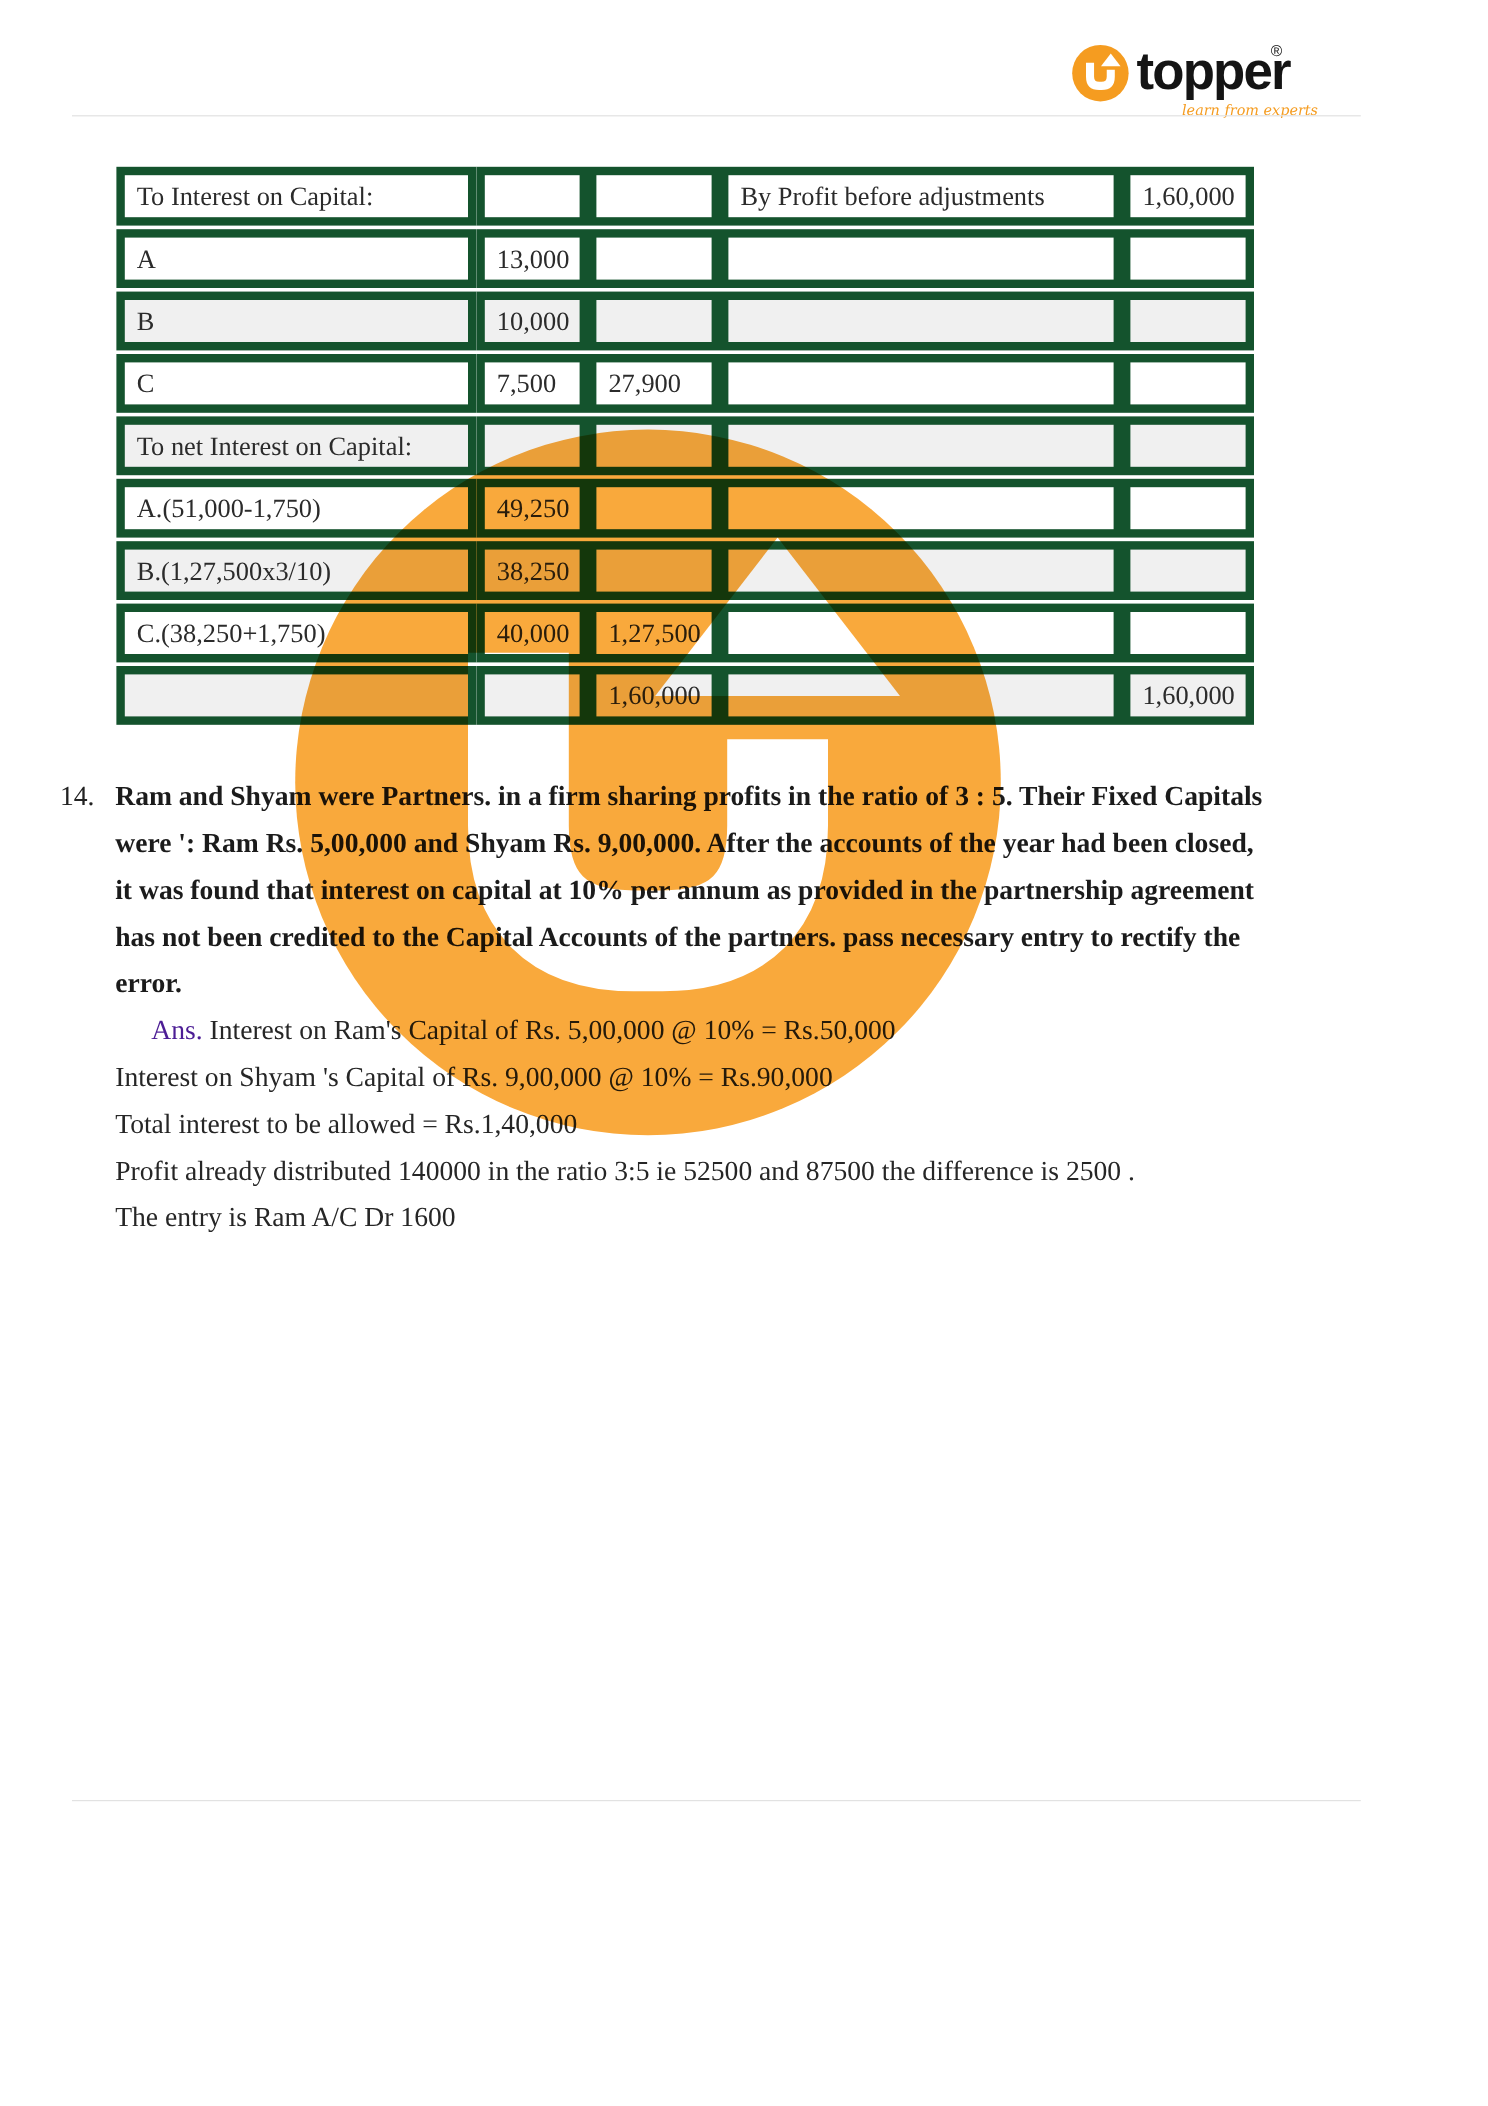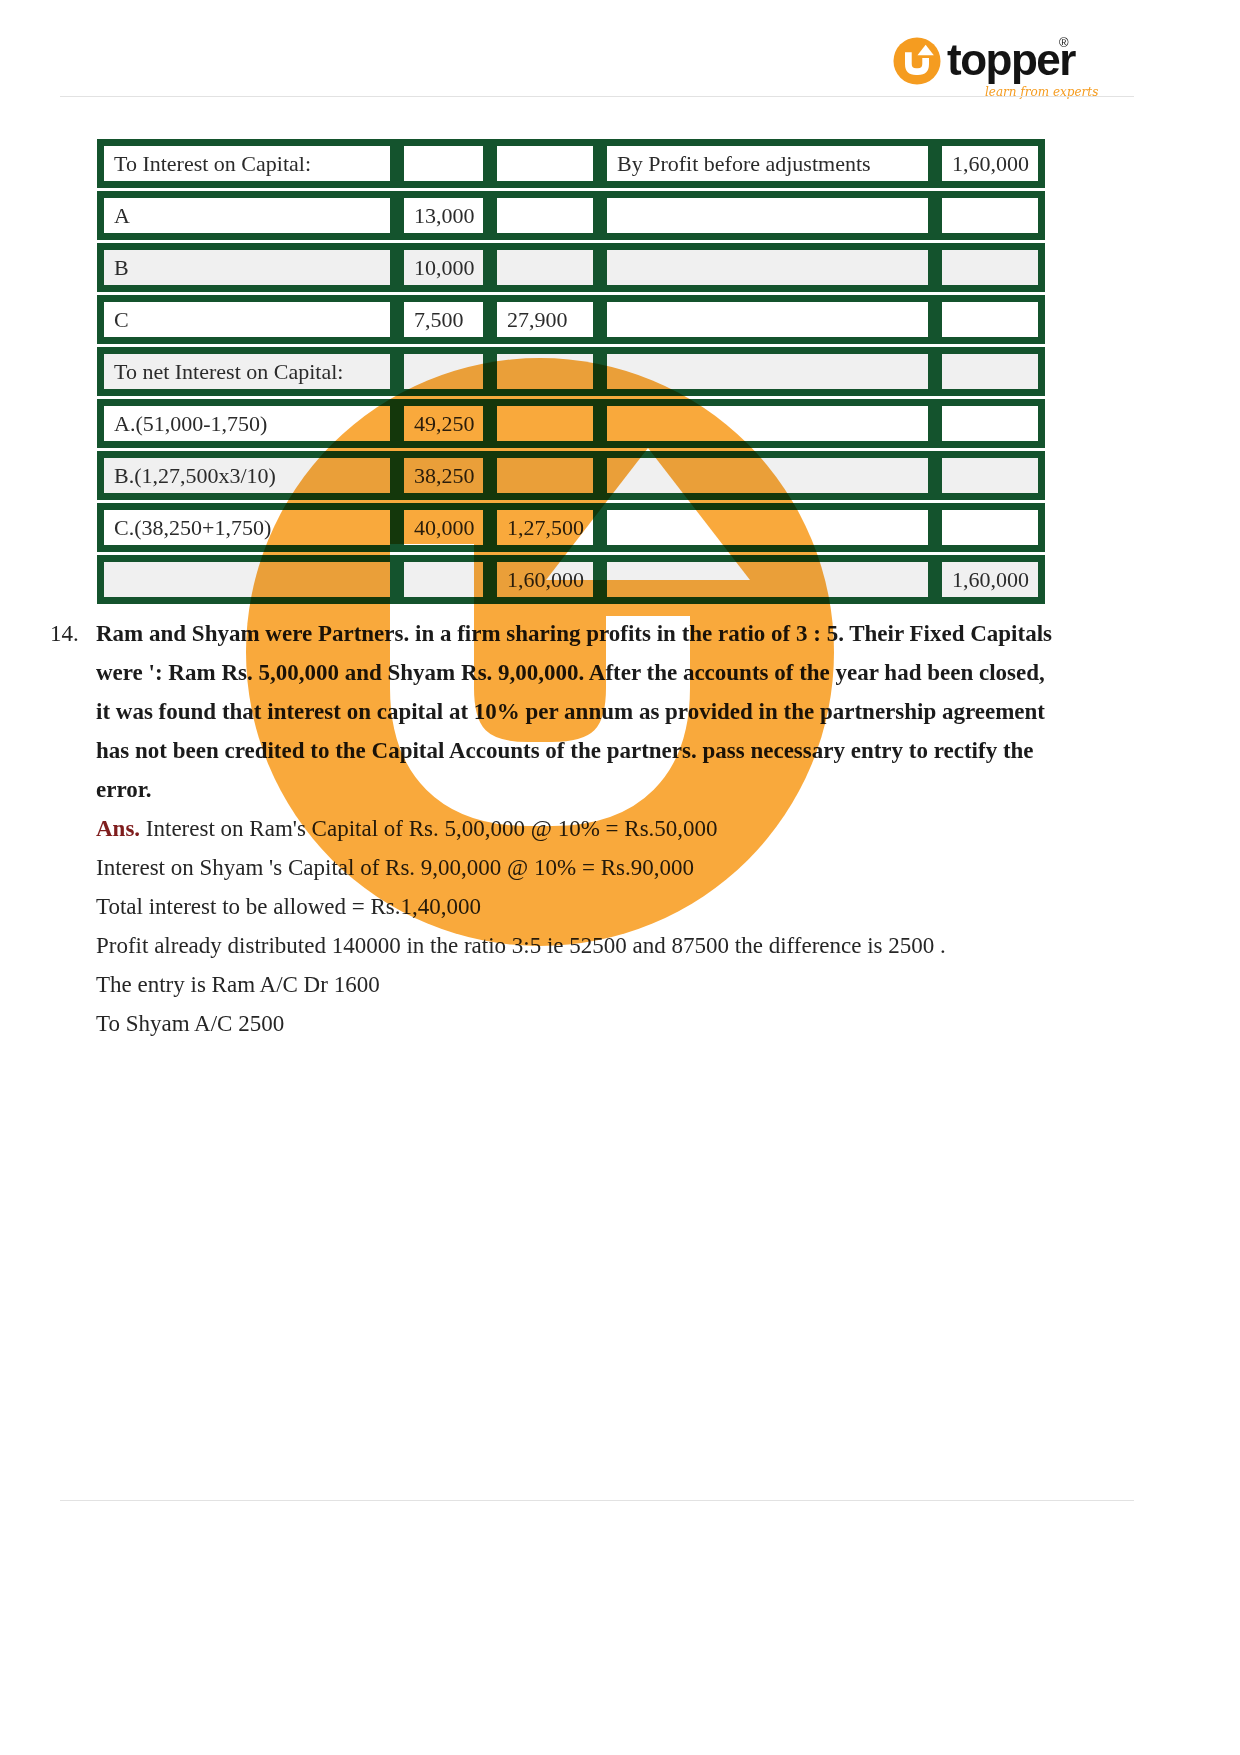--- a/index.html
+++ b/index.html
@@ -58,26 +58,26 @@
     border:7px solid #14532d;
     height:49px;
     padding:2px 10px;
     background:#ffffff;
     vertical-align:middle;
     overflow:hidden; white-space:nowrap;
   }
   table.ledger tr:nth-child(2n+3) td { background:#f0f0f0; }
 
   
-  .question { position:absolute; left:50px; top:614px; width:1005px; font-size:23px; line-height:39px; }
+  .question { position:absolute; left:50px; top:644px; width:1005px; font-size:23px; line-height:39px; }
   .qnum { position:absolute; left:0; top:0; font-size:23px; color:#222; }
   .qbody { margin-left:46px; width:958px; }
   .qtext { font-weight:bold; color:#1b1b1b; }
   .ans p { margin:0; color:#262626; }
-  .ans-label { font-weight:bold; color:#7f1d1d; }
+  .ans-label { font-weight:normal; color:#4c1d95;margin-left:30px; }
 
   
   .watermark {
     position:absolute; left:240px; top:352px;
     width:600px; height:600px;
     mix-blend-mode:multiply;
     pointer-events:none;
   }
 </style>
 </head>
@@ -176,21 +176,20 @@
   <div class="question">
     <div class="qnum">14.</div>
     <div class="qbody">
       <div class="qtext">Ram and Shyam were Partners. in a firm sharing profits in the ratio of 3 : 5. Their Fixed Capitals were ': Ram Rs. 5,00,000 and Shyam Rs. 9,00,000. After the accounts of the year had been closed, it was found that interest on capital at 10% per annum as provided in the partnership agreement has not been credited to the Capital Accounts of the partners. pass necessary entry to rectify the error.</div>
       <div class="ans">
         <p><span class="ans-label">Ans.</span> <span>Interest on Ram's Capital of Rs. 5,00,000 @ 10% = Rs.50,000</span></p>
         <p>Interest on Shyam 's Capital of Rs. 9,00,000 @ 10% = Rs.90,000</p>
         <p>Total interest to be allowed = Rs.1,40,000</p>
         <p>Profit already distributed 140000 in the ratio 3:5 ie 52500 and 87500 the difference is 2500 .</p>
         <p>The entry is Ram A/C Dr 1600</p>
-        <p>To Shyam A/C 2500</p>
       </div>
     </div>
   </div>
 
   <div class="divider divider-bottom"></div>
 
   <svg class="watermark" viewBox="0 0 100 100" aria-hidden="true">
     <circle cx="50" cy="50" r="49" style="fill:var(--watermark)"></circle>
     <polygon points="68,16 51,38 85,38" fill="#ffffff"></polygon>
     <path d="M32,32 L32,56 Q32,72 48,72 L52,72 Q68,72 68,56 L68,44" fill="none" stroke="#ffffff" stroke-width="14"></path>

